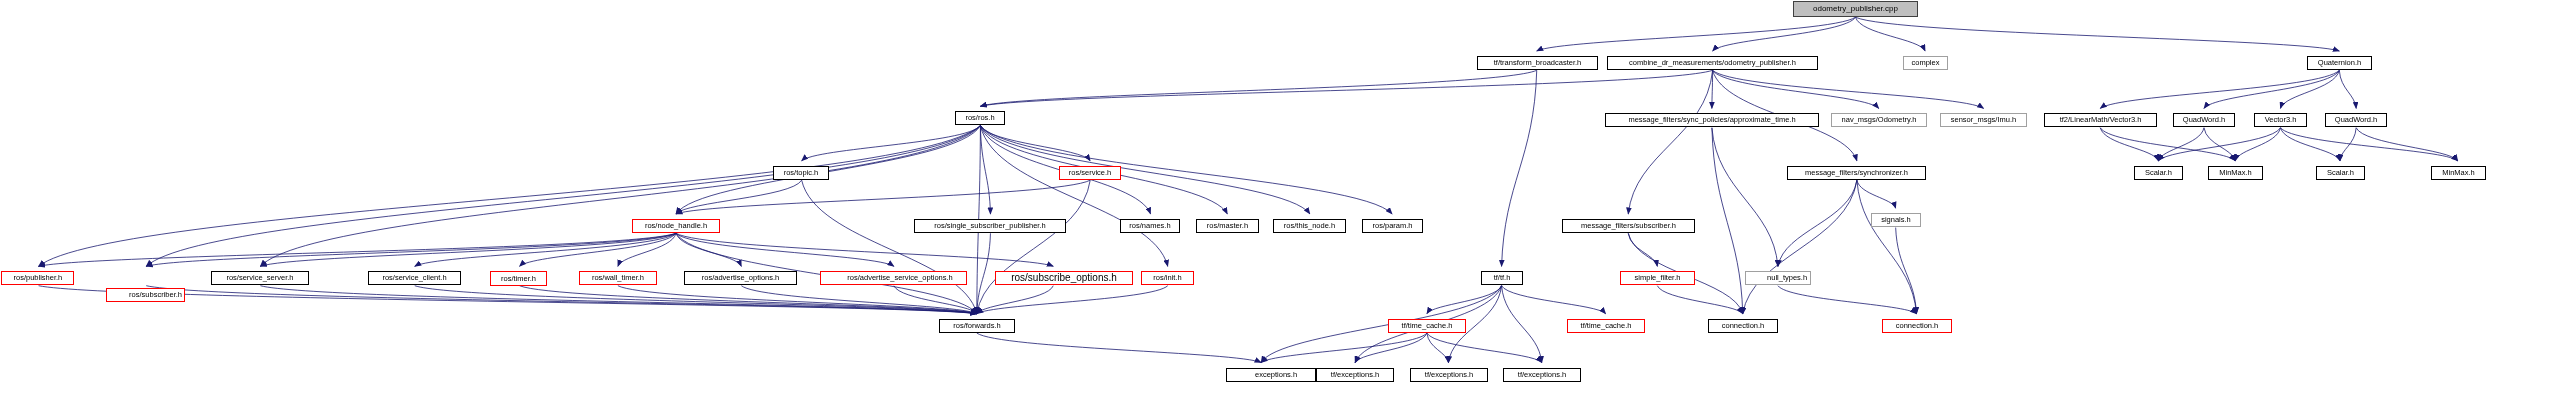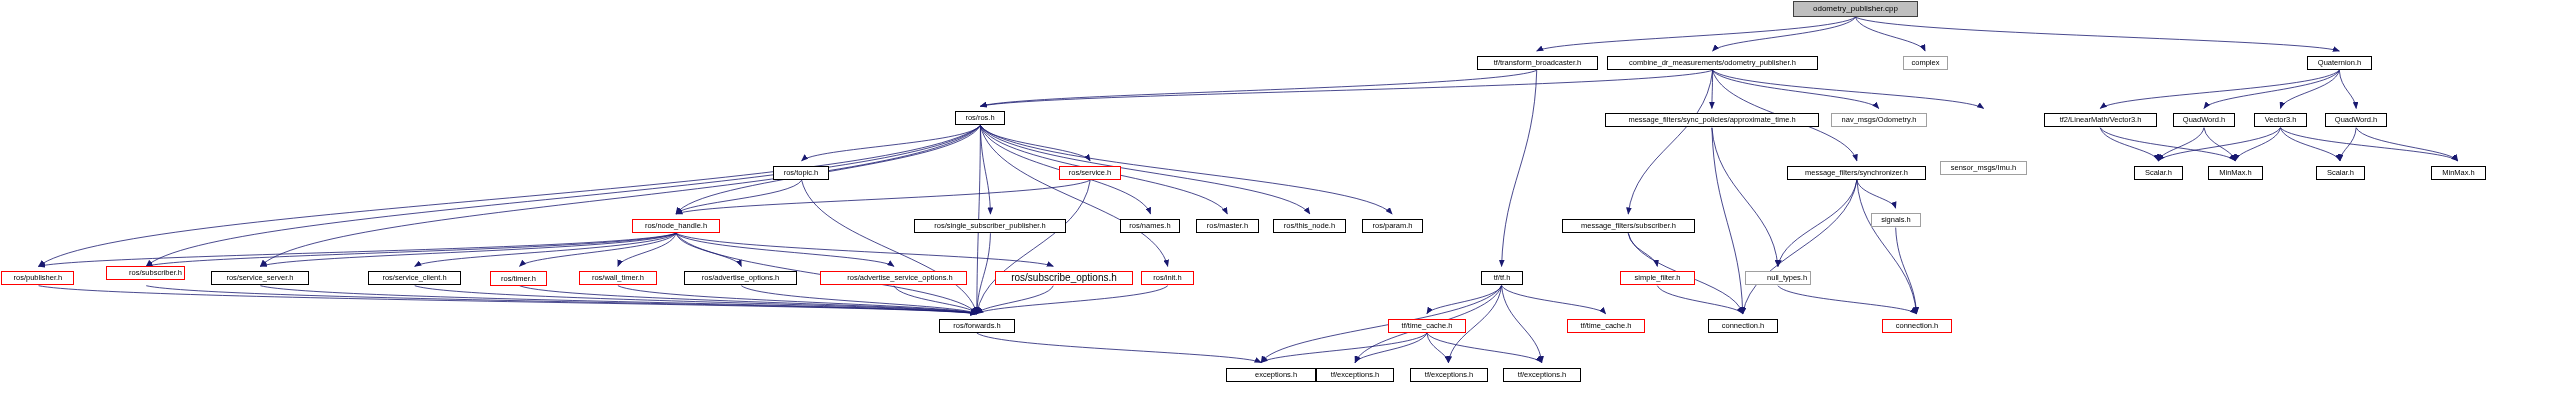--- a/index.html
+++ b/index.html
@@ -150,21 +150,21 @@
       </div>
       <div class="node " style="left: 955px; top: 111px; width: 50px; height: 14.4px; font-size: 7.5px;">
         <span>ros/ros.h</span>
       </div>
       <div class="node " style="left: 1605px; top: 113px; width: 214px; height: 14.4px; font-size: 7.5px;">
         <span>message_filters/sync_policies/approximate_time.h</span>
       </div>
       <div class="node gray" style="left: 1831px; top: 113px; width: 96px; height: 14.4px; font-size: 7.5px;">
         <span>nav_msgs/Odometry.h</span>
       </div>
-      <div class="node gray" style="left: 1940px; top: 113px; width: 87px; height: 14.4px; font-size: 7.5px; margin-top: 48px;">
+      <div class="node gray" style="left: 1940px; top: 113px; width: 87px; height: 14.4px; font-size: 7.5px;">
         <span>sensor_msgs/Imu.h</span>
       </div>
       <div class="node " style="left: 2044px; top: 113px; width: 113px; height: 14.4px; font-size: 7.5px;">
         <span>tf2/LinearMath/Vector3.h</span>
       </div>
       <div class="node " style="left: 2173px; top: 113px; width: 62px; height: 14.4px; font-size: 7.5px;">
         <span>QuadWord.h</span>
       </div>
       <div class="node " style="left: 2254px; top: 113px; width: 53px; height: 14.4px; font-size: 7.5px;">
         <span>Vector3.h</span>
@@ -213,21 +213,21 @@
       </div>
       <div class="node " style="left: 1562px; top: 219px; width: 133px; height: 14.4px; font-size: 7.5px;">
         <span>message_filters/subscriber.h</span>
       </div>
       <div class="node gray" style="left: 1871px; top: 213px; width: 50px; height: 14.4px; font-size: 7.5px;">
         <span>signals.h</span>
       </div>
       <div class="node red" style="left: 1.4px; top: 271px; width: 73px; height: 14.4px; font-size: 7.5px;">
         <span>ros/publisher.h</span>
       </div>
-      <div class="node red" style="left: 106px; top: 266px; width: 79px; height: 14.4px; font-size: 7.5px; padding-left: 23px;">
+      <div class="node red" style="left: 106px; top: 288px; width: 79px; height: 14.4px; font-size: 7.5px; padding-left: 23px;">
         <span>ros/subscriber.h</span>
       </div>
       <div class="node " style="left: 211px; top: 271px; width: 98px; height: 14.4px; font-size: 7.5px;">
         <span>ros/service_server.h</span>
       </div>
       <div class="node " style="left: 368px; top: 271px; width: 93px; height: 14.4px; font-size: 7.5px;">
         <span>ros/service_client.h</span>
       </div>
       <div class="node red" style="left: 490px; top: 271px; width: 57px; height: 15px; font-size: 7.5px;">
         <span>ros/timer.h</span>

